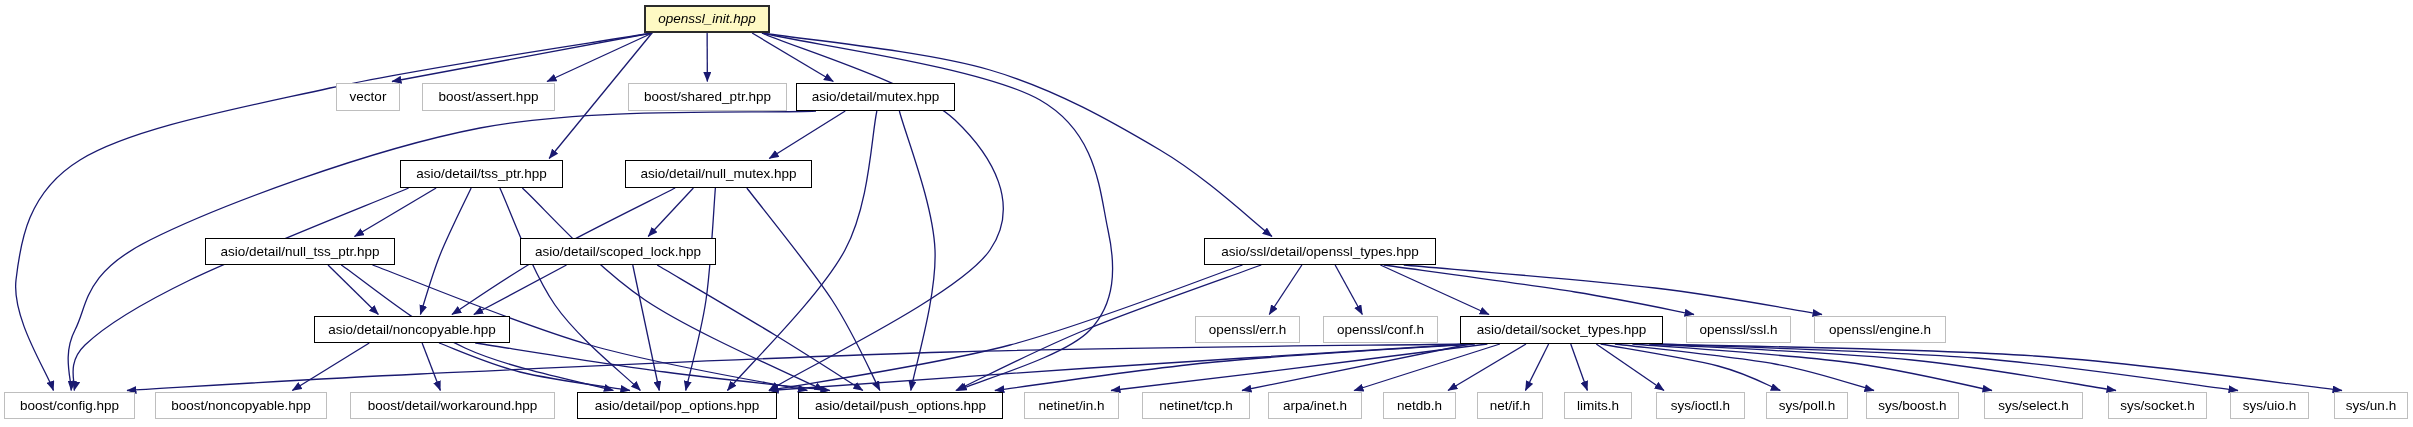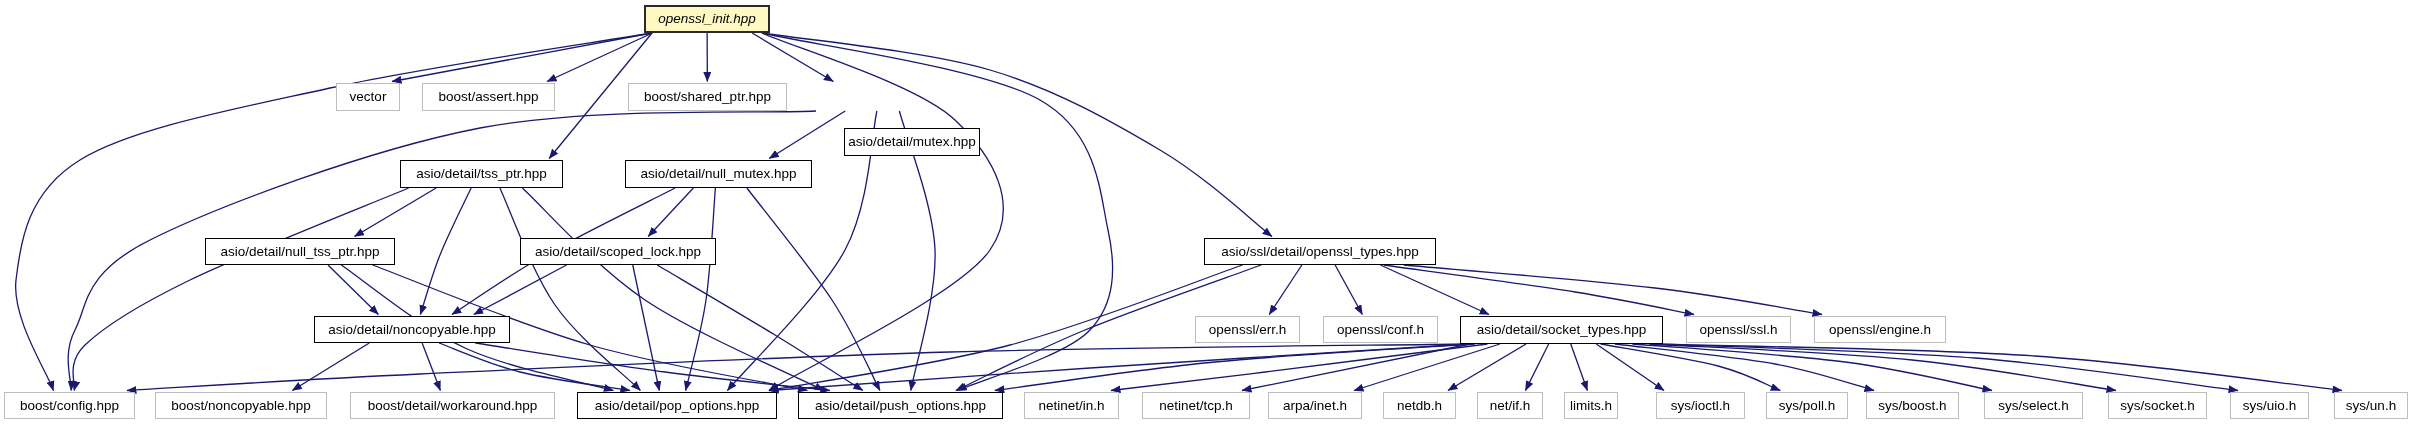--- a/index.html
+++ b/index.html
@@ -90,21 +90,21 @@
       <path d="M1632.375,344C1667.8125,347 1785.0625,354.25 1845,362C1904.9375,369.75 1967.5,385.75 1992,390.5" fill="none" stroke="#191970" stroke-width="1.3" marker-end="url(#arrow)"></path>
       <path d="M1649.125,344C1692.9375,346.6666666666667 1834.1875,352.25 1912,360C1989.8125,367.75 2082,385.4166666666667 2116,390.5" fill="none" stroke="#191970" stroke-width="1.3" marker-end="url(#arrow)"></path>
       <path d="M1655,344C1708.3333333333333,346.3333333333333 1877.8333333333333,350.25 1975,358C2072.1666666666665,365.75 2194.1666666666665,385.0833333333333 2238,390.5" fill="none" stroke="#191970" stroke-width="1.3" marker-end="url(#arrow)"></path>
       <path d="M1655,344C1718.3333333333333,346 1920.5,348.25 2035,356C2149.5,363.75 2290.8333333333335,384.75 2342,390.5" fill="none" stroke="#191970" stroke-width="1.3" marker-end="url(#arrow)"></path>
     </svg>
   <div id="nodes">
       <div class="node main" style="left: 644px; top: 5px; width: 126px; height: 28px;">openssl_init.hpp</div>
       <div class="node external" style="left: 336px; top: 83px; width: 64px; height: 28px;">vector</div>
       <div class="node external" style="left: 422px; top: 83px; width: 133px; height: 28px;">boost/assert.hpp</div>
       <div class="node external" style="left: 628px; top: 83px; width: 159px; height: 28px;">boost/shared_ptr.hpp</div>
-      <div class="node internal" style="left: 844px; top: 83px; width: 136px; height: 28px; margin-top: 45px;">asio/detail/mutex.hpp</div>
+      <div class="node internal" style="left: 796px; top: 83px; width: 159px; height: 28px;">asio/detail/mutex.hpp</div>
       <div class="node internal" style="left: 400px; top: 160px; width: 163px; height: 28px;">asio/detail/tss_ptr.hpp</div>
       <div class="node internal" style="left: 625px; top: 160px; width: 187px; height: 28px;">asio/detail/null_mutex.hpp</div>
       <div class="node internal" style="left: 205px; top: 238px; width: 190px; height: 27px;">asio/detail/null_tss_ptr.hpp</div>
       <div class="node internal" style="left: 520px; top: 238px; width: 196px; height: 27px;">asio/detail/scoped_lock.hpp</div>
       <div class="node internal" style="left: 1204px; top: 238px; width: 232px; height: 27px;">asio/ssl/detail/openssl_types.hpp</div>
       <div class="node internal" style="left: 314px; top: 316px; width: 196px; height: 27px; text-align: center;">asio/detail/noncopyable.hpp</div>
       <div class="node external" style="left: 1195px; top: 316px; width: 105px; height: 27px;">openssl/err.h</div>
       <div class="node external" style="left: 1323px; top: 316px; width: 115px; height: 27px;">openssl/conf.h</div>
       <div class="node internal" style="left: 1460px; top: 316px; width: 203px; height: 28px;">asio/detail/socket_types.hpp</div>
       <div class="node external" style="left: 1686px; top: 316px; width: 105px; height: 27px;">openssl/ssl.h</div>
@@ -112,21 +112,21 @@
       <div class="node external" style="left: 4px; top: 392px; width: 131px; height: 27px;">boost/config.hpp</div>
       <div class="node external" style="left: 155px; top: 392px; width: 172px; height: 27px;">boost/noncopyable.hpp</div>
       <div class="node external" style="left: 350px; top: 392px; width: 205px; height: 27px;">boost/detail/workaround.hpp</div>
       <div class="node internal" style="left: 577px; top: 392px; width: 200px; height: 27px;">asio/detail/pop_options.hpp</div>
       <div class="node internal" style="left: 798px; top: 392px; width: 205px; height: 27px;">asio/detail/push_options.hpp</div>
       <div class="node external" style="left: 1024px; top: 392px; width: 95px; height: 27px;">netinet/in.h</div>
       <div class="node external" style="left: 1142px; top: 392px; width: 108px; height: 27px;">netinet/tcp.h</div>
       <div class="node external" style="left: 1268px; top: 392px; width: 94px; height: 27px;">arpa/inet.h</div>
       <div class="node external" style="left: 1383px; top: 392px; width: 73px; height: 27px;">netdb.h</div>
       <div class="node external" style="left: 1477px; top: 392px; width: 66px; height: 27px;">net/if.h</div>
-      <div class="node external" style="left: 1564px; top: 392px; width: 54px; height: 27px;">limits.h</div>
+      <div class="node external" style="left: 1564px; top: 392px; width: 68px; height: 27px;">limits.h</div>
       <div class="node external" style="left: 1656px; top: 392px; width: 89px; height: 27px;">sys/ioctl.h</div>
       <div class="node external" style="left: 1766px; top: 392px; width: 82px; height: 27px;">sys/poll.h</div>
       <div class="node external" style="left: 1866px; top: 392px; width: 93px; height: 27px;">sys/boost.h</div>
       <div class="node external" style="left: 1984px; top: 392px; width: 99px; height: 27px;">sys/select.h</div>
       <div class="node external" style="left: 2108px; top: 392px; width: 99px; height: 27px;">sys/socket.h</div>
       <div class="node external" style="left: 2230px; top: 392px; width: 79px; height: 27px;">sys/uio.h</div>
       <div class="node external" style="left: 2334px; top: 392px; width: 74px; height: 27px;">sys/un.h</div>
     </div>
 </div>
 

